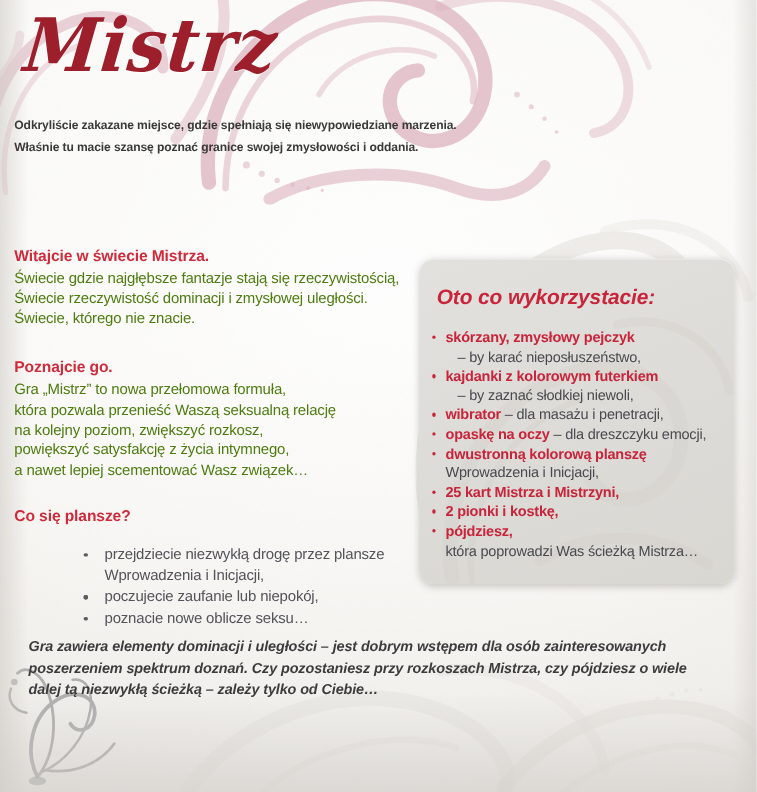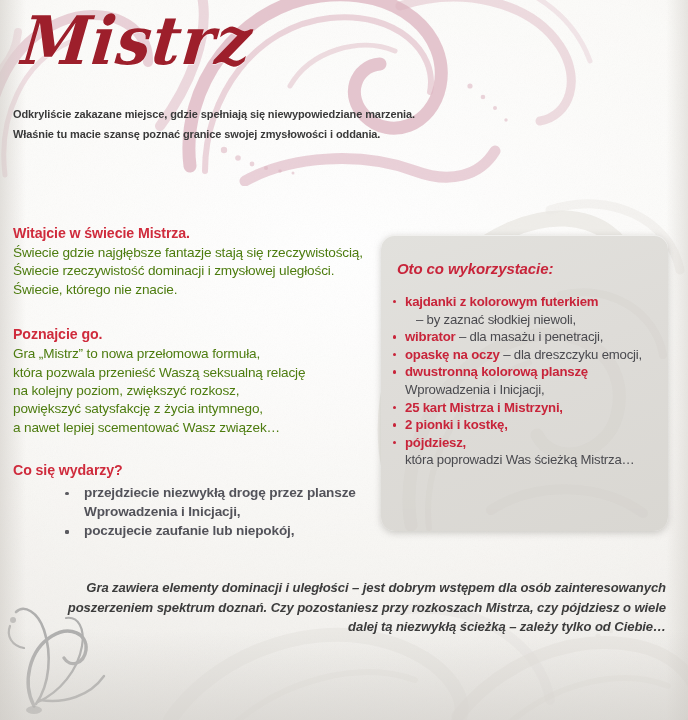--- a/index.html
+++ b/index.html
@@ -119,23 +119,22 @@
     line-height: 18.4px;
     color: #4d7c0f;
     letter-spacing: -0.15px;
     white-space: nowrap;
   }
   .section-sp-1 { margin-top: 26px; }
   .section-sp-2 { margin-top: 24px; }
 
   .bullet-list {
     list-style: none;
-    margin: 4px;
+    margin: 15px;
     padding: 0 0 0 46px;
-    font-weight: bold;
   }
   .bullet-list li {
     position: relative;
     font-size: 13.6px;
     line-height: 18.6px;
     color: #53535a;
     letter-spacing: -0.15px;
     padding-left: 21px;
     margin-bottom: 1px;
   }
@@ -169,21 +168,21 @@
     inset: 0;
     opacity: .45;
     pointer-events: none;
   }
   .panel-title {
     position: relative;
     margin: 25px 0 0 16px;
     color: #c8243a;
     font-weight: 700;
     font-style: italic;
-    font-size: 15px;
+    font-size: 19px;
     letter-spacing: -0.1px;
   }
   .panel-list {
     position: relative;
     list-style: none;
     margin: 16px 0 0 0;
     padding: 0 0 0 11px;
   }
   .panel-list li {
     position: relative;
@@ -221,21 +220,21 @@
     top: 578px;
     left: 26px;
     width: 640px;
     font-size: 13.1px;
     font-weight: 700;
     font-style: italic;
     line-height: 19.5px;
     color: #3c3c3c;
     letter-spacing: -0.1px;
   }
-  .bottom-note .bn-line { display: block; white-space: nowrap; text-align: right; }
+  .bottom-note .bn-line { display: block; white-space: nowrap; }
 </style>
 </head>
 <body>
 
 <div class="page">
 
   <div class="paper-texture"></div>
 
   <svg class="paper-grain" width="688" height="720" viewBox="0 0 688 720" xmlns="http://www.w3.org/2000/svg">
     <defs>
@@ -351,54 +350,63 @@
     <div class="section section-sp-1">
       <div class="section-heading">Poznajcie go.</div>
       <div class="section-line">Gra „Mistrz” to nowa przełomowa formuła,</div>
       <div class="section-line">która pozwala przenieść Waszą seksualną relację</div>
       <div class="section-line">na kolejny poziom, zwiększyć rozkosz,</div>
       <div class="section-line">powiększyć satysfakcję z życia intymnego,</div>
       <div class="section-line">a nawet lepiej scementować Wasz związek…</div>
     </div>
 
     <div class="section section-sp-2">
-      <div class="section-heading">Co się wydarzy?</div>
+      <div class="section-heading">Co się plansze?</div>
       <ul class="bullet-list">
         <li>
           <span class="bl-dot"></span>
           <span>przejdziecie niezwykłą drogę przez plansze</span>
           <span class="bl-sub">Wprowadzenia i Inicjacji,</span>
         </li>
         <li>
           <span class="bl-dot"></span>
         </li>
         <li>
           <span class="bl-dot"></span>
           <span>poczujecie zaufanie lub niepokój,</span>
         </li>
+        <li>
+          <span class="bl-dot"></span>
+          <span>poznacie nowe oblicze seksu…</span>
+        </li>
       </ul>
     </div>
 
   </div>
 
   <div class="panel">
     <svg class="panel-ghost" viewBox="0 0 287 296" xmlns="http://www.w3.org/2000/svg">
       <g fill="none" stroke="#cfccc6" stroke-linecap="round" opacity=".55">
         <path d="M30 290 C 18 215, 60 130, 135 105 C 200 83, 250 125, 236 180 C 225 222, 172 232, 156 200" stroke-width="13"></path>
         <path d="M48 293 C 40 225, 82 148, 148 128" stroke-width="6"></path>
         <path d="M110 275 C 155 246, 220 248, 262 278" stroke-width="10"></path>
         <path d="M180 60 C 230 48, 275 78, 282 120" stroke-width="8"></path>
       </g>
     </svg>
 
     <div class="panel-title">Oto co wykorzystacie:</div>
 
     <ul class="panel-list">
       <li>
         <span class="pl-dot"></span>
+        <span class="pl-name">skórzany, zmysłowy pejczyk</span>
+        <span class="pl-second">– by karać nieposłuszeństwo,</span>
+      </li>
+      <li>
+        <span class="pl-dot"></span>
         <span class="pl-name">kajdanki z kolorowym futerkiem</span>
         <span class="pl-second">– by zaznać słodkiej niewoli,</span>
       </li>
       <li>
         <span class="pl-dot"></span>
         <span class="pl-name">wibrator</span>
         <span class="pl-desc"> – dla masażu i penetracji,</span>
       </li>
       <li>
         <span class="pl-dot"></span>

